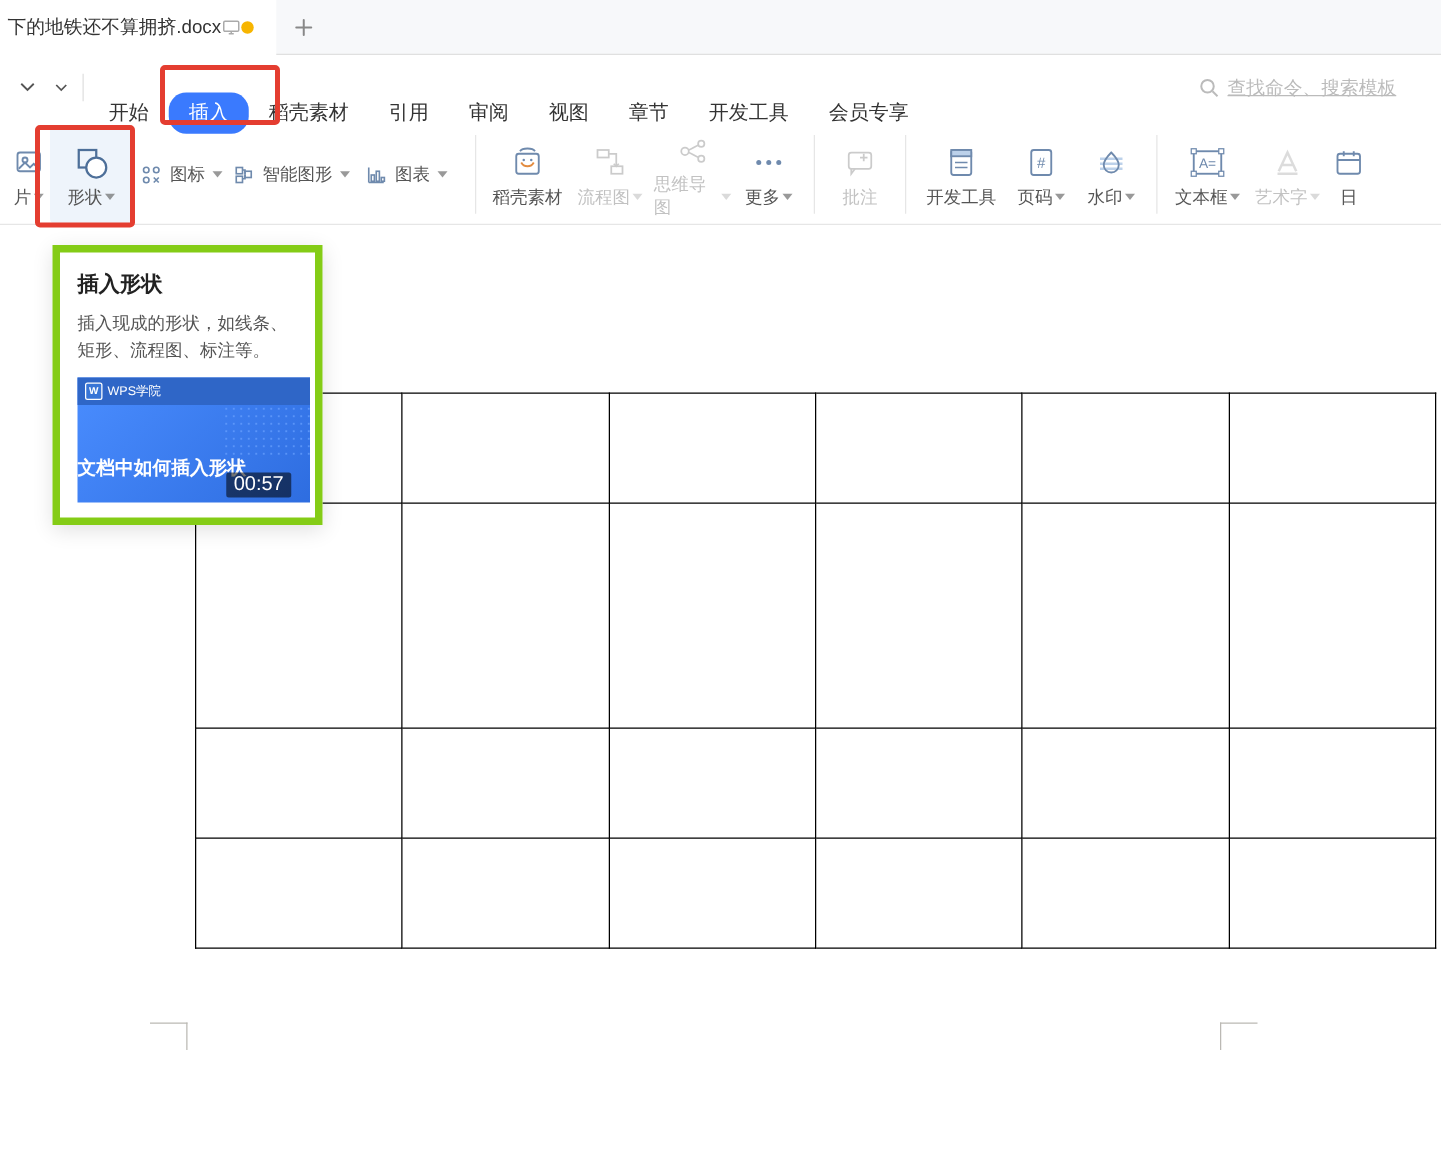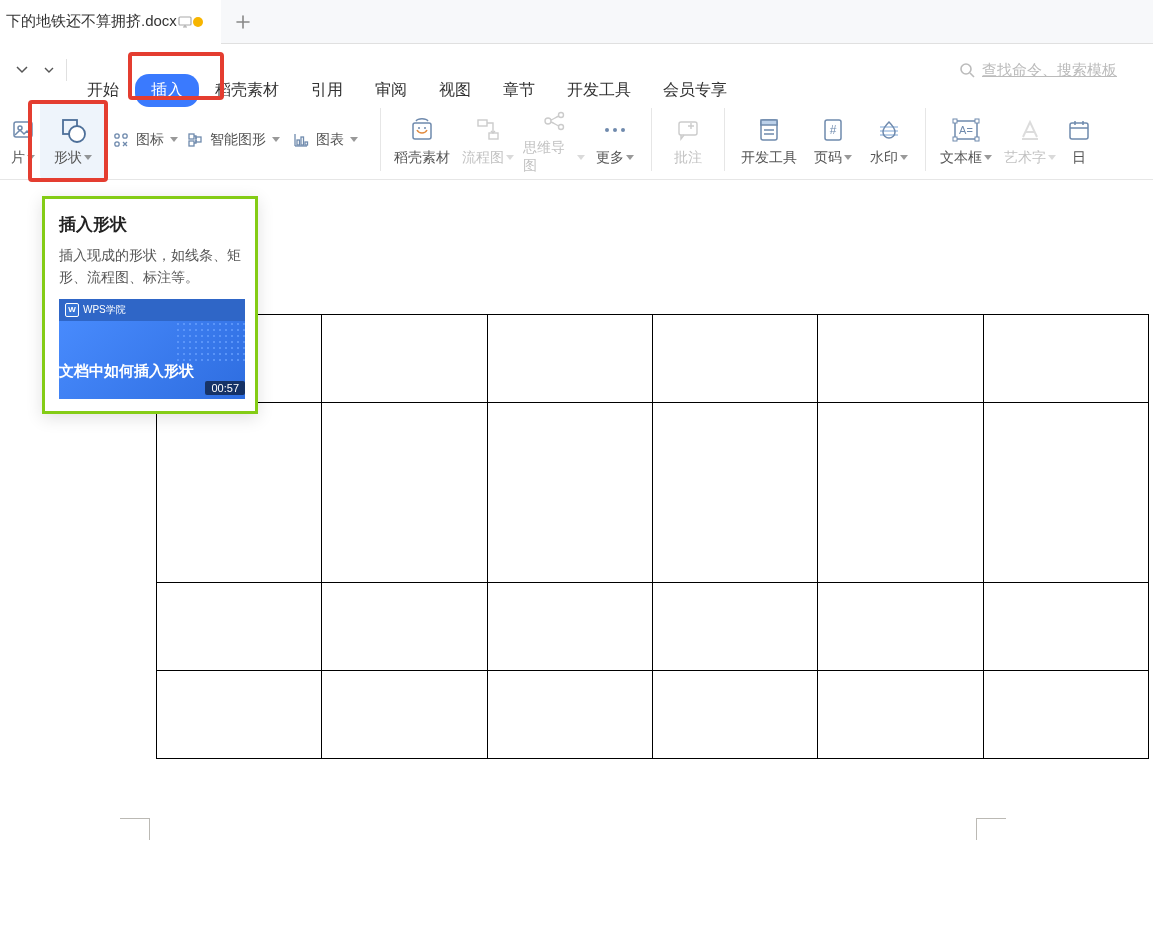--- a/index.html
+++ b/index.html
@@ -196,21 +196,21 @@
     border-top: 1px solid #bbb9b4;
   }
 
   
   .tooltip {
     position: absolute;
     left: 42px;
     top: 196px;
     width: 216px;
     background: #fff;
-    border: 3px solid #84cc16;
+    border: 6px solid #84cc16;
     box-shadow: 0 4px 16px rgba(0,0,0,.12);
     padding: 14px 12px 12px 14px;
     z-index: 50;
   }
   .tooltip-title {
     font-size: 17px;
     font-weight: 600;
     color: #222;
     margin-bottom: 8px;
   }
@@ -250,24 +250,24 @@
     opacity:.7;
   }
   .thumb-title {
     color: #fff;
     font-size: 15px;
     font-weight: 600;
     margin: auto 0 18px 0;
   }
   .thumb-time {
     position: absolute;
-    right: 0; bottom: 4px;
+    right: 15px; bottom: 4px;
     background: rgba(0,0,0,.55);
     color: #fff;
-    font-size: 11px;
+    font-size: 16px;
     padding: 1px 6px;
     border-radius: 2px;
   }
 
   
   .highlight {
     position: absolute;
     border: 4px solid #e43d30;
     border-radius: 4px;
     pointer-events: none;

